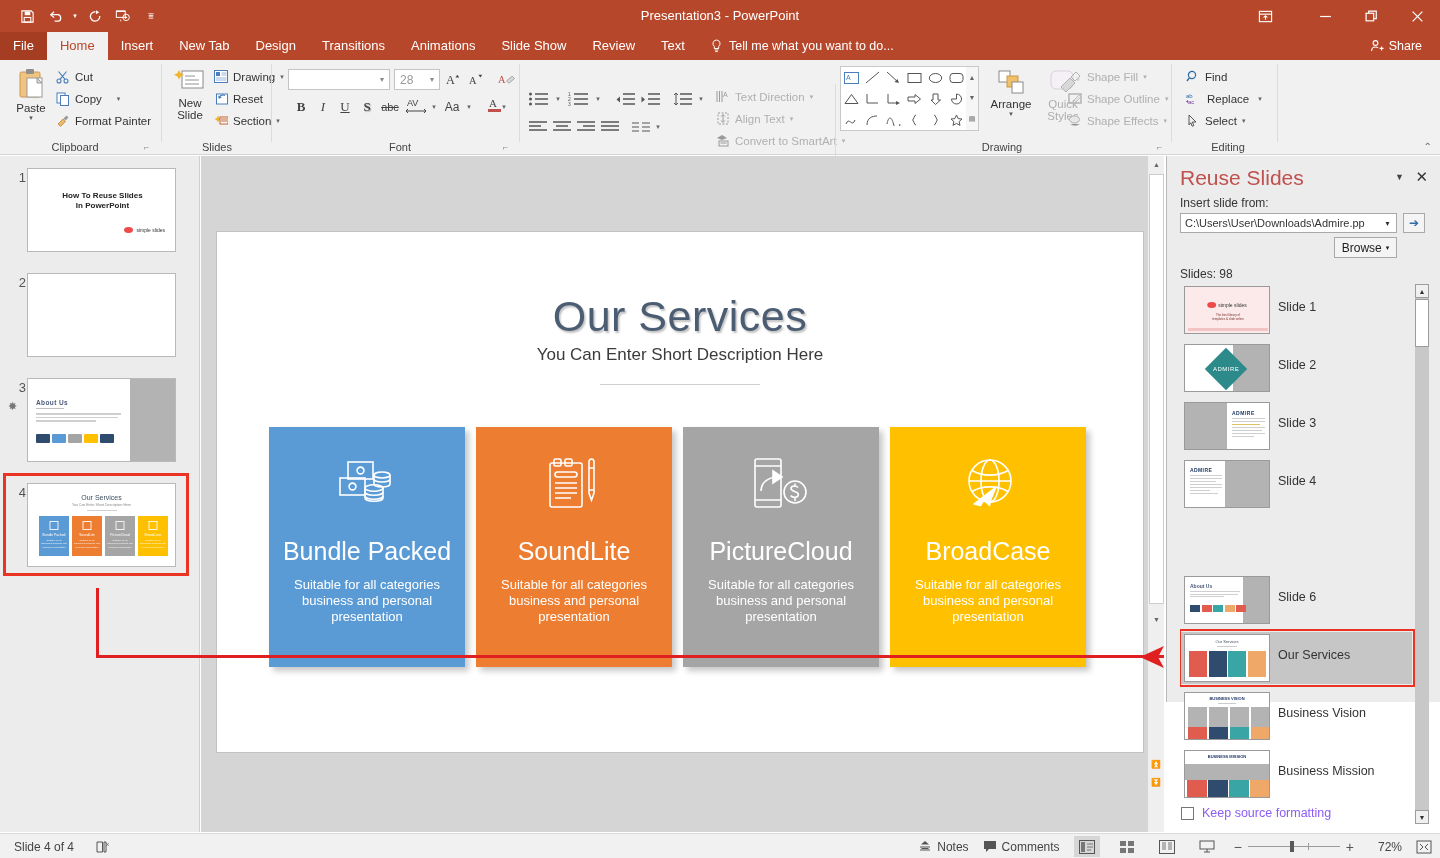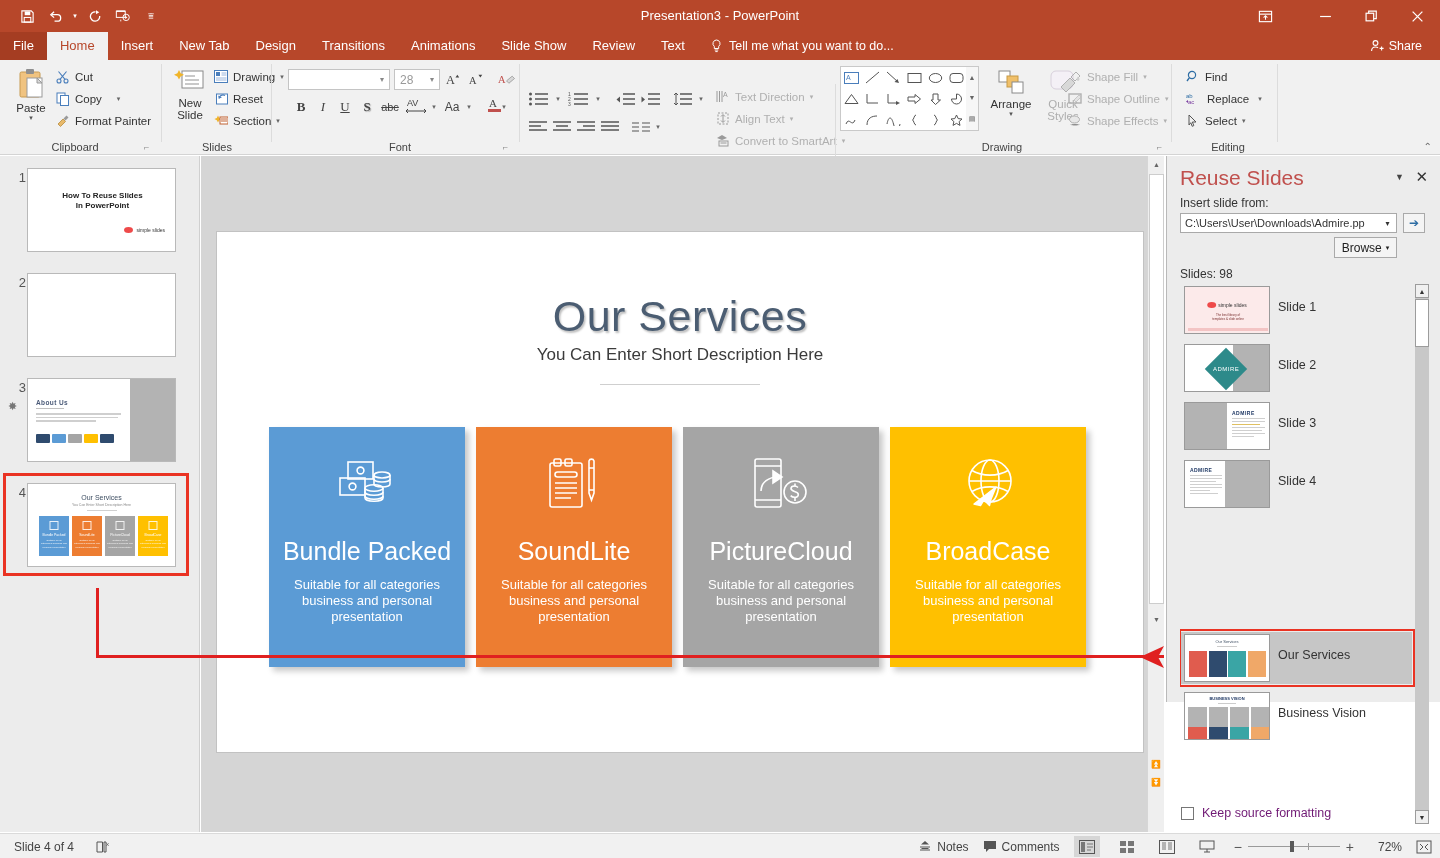--- a/index.html
+++ b/index.html
@@ -237,21 +237,21 @@
 
   .slist-scroll { position: absolute; left: 248px; top: 128px; width: 14px; height: 540px; }
   .slist-scroll .sarrow {
     position: absolute; left: 0; width: 14px; height: 14px; background: #f0f0f0;
     border: 1px solid #9c9c9c; display: flex; align-items: center; justify-content: center;
     font-size: 7px; color: #333;
   }
   .slist-scroll .strack { position: absolute; left: 0; top: 14px; width: 14px; background: #c8c8c8; }
   .slist-scroll .sthumbbar { position: absolute; left: 0; width: 14px; background: #fff; border: 1px solid #9c9c9c; }
 
-  .keepsrc { position: absolute; left: 14px; top: 650px; display: flex; align-items: center; gap: 8px; font-size: 12.5px; color: #701a75; }
+  .keepsrc { position: absolute; left: 14px; top: 650px; display: flex; align-items: center; gap: 8px; font-size: 12.5px; color: #8b5cf6; }
   .chk { width: 13px; height: 13px; background: #fff; border: 1px solid #767676; }
 
   
   .status {
     position: absolute; left: 0; top: 833px; width: 1440px; height: 25px;
     background: #f1f1f1; border-top: 1px solid #dadada;
     font-size: 12px; color: #444;
   }
   .st-left { position: absolute; left: 14px; top: 0; height: 25px; display: flex; align-items: center; gap: 22px; }
   .st-right { position: absolute; right: 8px; top: 0; height: 25px; display: flex; align-items: center; gap: 14px; }
@@ -1065,20 +1065,41 @@
               <div class="mline" style="position:relative;width:32px;margin-bottom:2px;"></div>
               <div class="mline" style="position:relative;width:20px;margin-bottom:2px;"></div>
               <div class="mline" style="position:relative;width:28px;"></div>
             </div>
           </div>
         </div>
         <div class="slabel">Slide 4</div>
       </div>
 
 
+      <div class="srow" style="top:290px;">
+        <div class="sthumb">
+          <div class="mini" style="background:#fff;">
+            <div class="mg" style="right:0;top:0;width:26px;height:100%;"></div>
+            <div style="position:absolute;left:5px;top:6px;font-size:5px;font-weight:bold;color:#4a5a78;">About Us</div>
+            <div style="position:absolute;left:5px;top:14px;width:50px;">
+              <div class="mline" style="position:relative;width:50px;margin-bottom:1.5px;"></div>
+              <div class="mline" style="position:relative;width:48px;margin-bottom:1.5px;"></div>
+              <div class="mline" style="position:relative;width:34px;"></div>
+            </div>
+            <div style="position:absolute;left:5px;top:28px;display:flex;gap:1.5px;">
+              <div style="width:10px;height:7px;background:#2f4b6e;"></div>
+              <div style="width:10px;height:7px;background:#e05c4e;"></div>
+              <div style="width:10px;height:7px;background:#3aa5a5;"></div>
+              <div style="width:10px;height:7px;background:#f0a868;"></div>
+              <div style="width:10px;height:7px;background:#e05c4e;"></div>
+            </div>
+          </div>
+        </div>
+        <div class="slabel">Slide 6</div>
+      </div>
 
       <div class="srow sel" style="top:348px;">
         <div class="sthumb">
           <div class="mini" style="background:#fff;">
             <div style="position:absolute;left:0;top:4px;width:100%;text-align:center;font-size:4px;color:#3f4f63;">Our Services</div>
             <div style="position:absolute;left:50%;top:11px;transform:translateX(-50%);width:20px;height:1px;background:#ccc;"></div>
             <div style="position:absolute;left:4px;top:16px;display:flex;gap:1.5px;">
               <div style="width:18px;height:26px;background:#e05c4e;"></div>
               <div style="width:18px;height:26px;background:#2f4b6e;"></div>
               <div style="width:18px;height:26px;background:#3aa5a5;"></div>
@@ -1100,20 +1121,33 @@
             <div class="mg" style="left:66px;top:14px;width:18px;height:20px;"></div>
             <div style="position:absolute;left:3px;top:34px;width:19px;height:12px;background:#e05c4e;"></div>
             <div style="position:absolute;left:24px;top:34px;width:19px;height:12px;background:#2f4b6e;"></div>
             <div style="position:absolute;left:45px;top:34px;width:19px;height:12px;background:#3aa5a5;"></div>
             <div style="position:absolute;left:66px;top:34px;width:18px;height:12px;background:#f0a868;"></div>
           </div>
         </div>
         <div class="slabel">Business Vision</div>
       </div>
 
+      <div class="srow" style="top:464px;">
+        <div class="sthumb">
+          <div class="mini" style="background:#fff;">
+            <div style="position:absolute;left:0;top:3px;width:100%;text-align:center;font-size:4px;font-weight:bold;color:#1f3864;">BUSINESS MISSION</div>
+            <div class="mg" style="left:0;top:13px;width:100%;height:16px;"></div>
+            <div style="position:absolute;left:2px;top:29px;width:20px;height:18px;background:#e05c4e;"></div>
+            <div style="position:absolute;left:23px;top:29px;width:20px;height:18px;background:#2f4b6e;"></div>
+            <div style="position:absolute;left:44px;top:29px;width:20px;height:18px;background:#3aa5a5;"></div>
+            <div style="position:absolute;left:65px;top:29px;width:19px;height:18px;background:#f0a868;"></div>
+          </div>
+        </div>
+        <div class="slabel">Business Mission</div>
+      </div>
 
       <div class="selbox" style="left:-1px;top:345px;width:236px;height:58px;"></div>
     </div>
 
     <div class="slist-scroll">
       <div class="sarrow" style="top:0;">▲</div>
       <div class="strack" style="height:512px;"></div>
       <div class="sthumbbar" style="top:15px;height:48px;"></div>
       <div class="sarrow" style="top:526px;">▼</div>
     </div>

